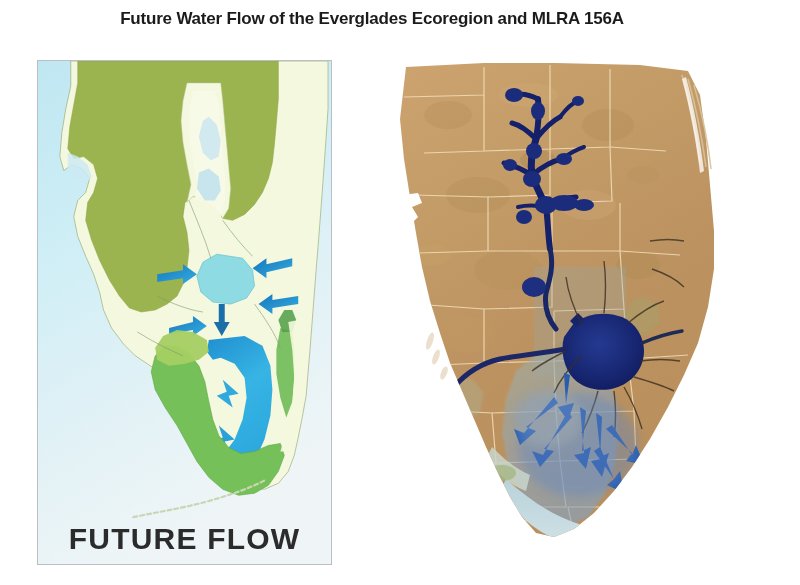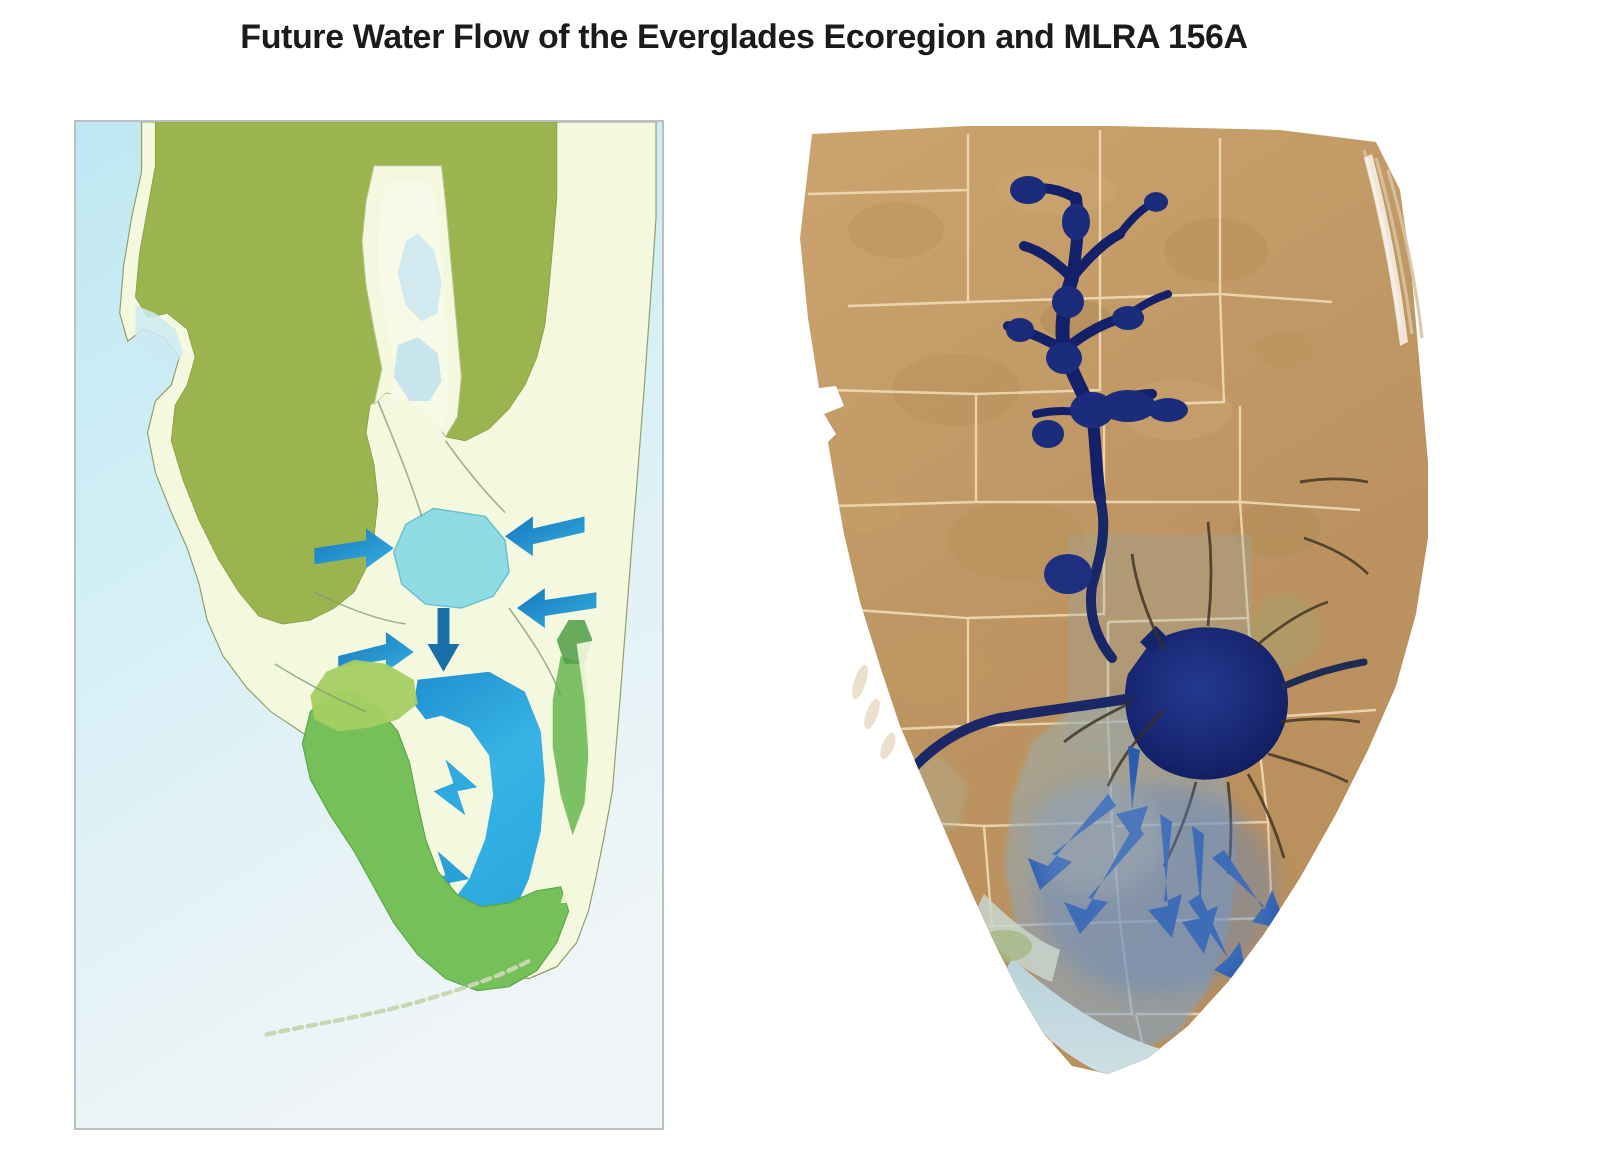--- a/index.html
+++ b/index.html
@@ -159,20 +159,21 @@
 
     <g fill="none" stroke="#7d9a6e" stroke-width="0.8" opacity="0.75">
       <path d="M152,140 C160,160 168,178 174,198"></path>
       <path d="M120,236 C136,244 152,250 166,252"></path>
       <path d="M218,244 C228,258 238,272 244,288"></path>
       <path d="M100,272 C116,282 132,290 146,296"></path>
       <path d="M186,160 C196,174 206,186 216,196"></path>
     </g>
   </svg>
 
+  <div id="future-flow-label">FUTURE FLOW</div>
 </div>
 
 <div id="right-panel">
   <svg class="svgwrap" viewBox="0 0 340 520" preserveAspectRatio="none">
     <defs>
       <linearGradient id="landGrad" x1="0" y1="0" x2="0.4" y2="1">
         <stop offset="0%" stop-color="#cda470"></stop>
         <stop offset="30%" stop-color="#c49c68"></stop>
         <stop offset="62%" stop-color="#bc9360"></stop>
         <stop offset="100%" stop-color="#b98f5c"></stop>

